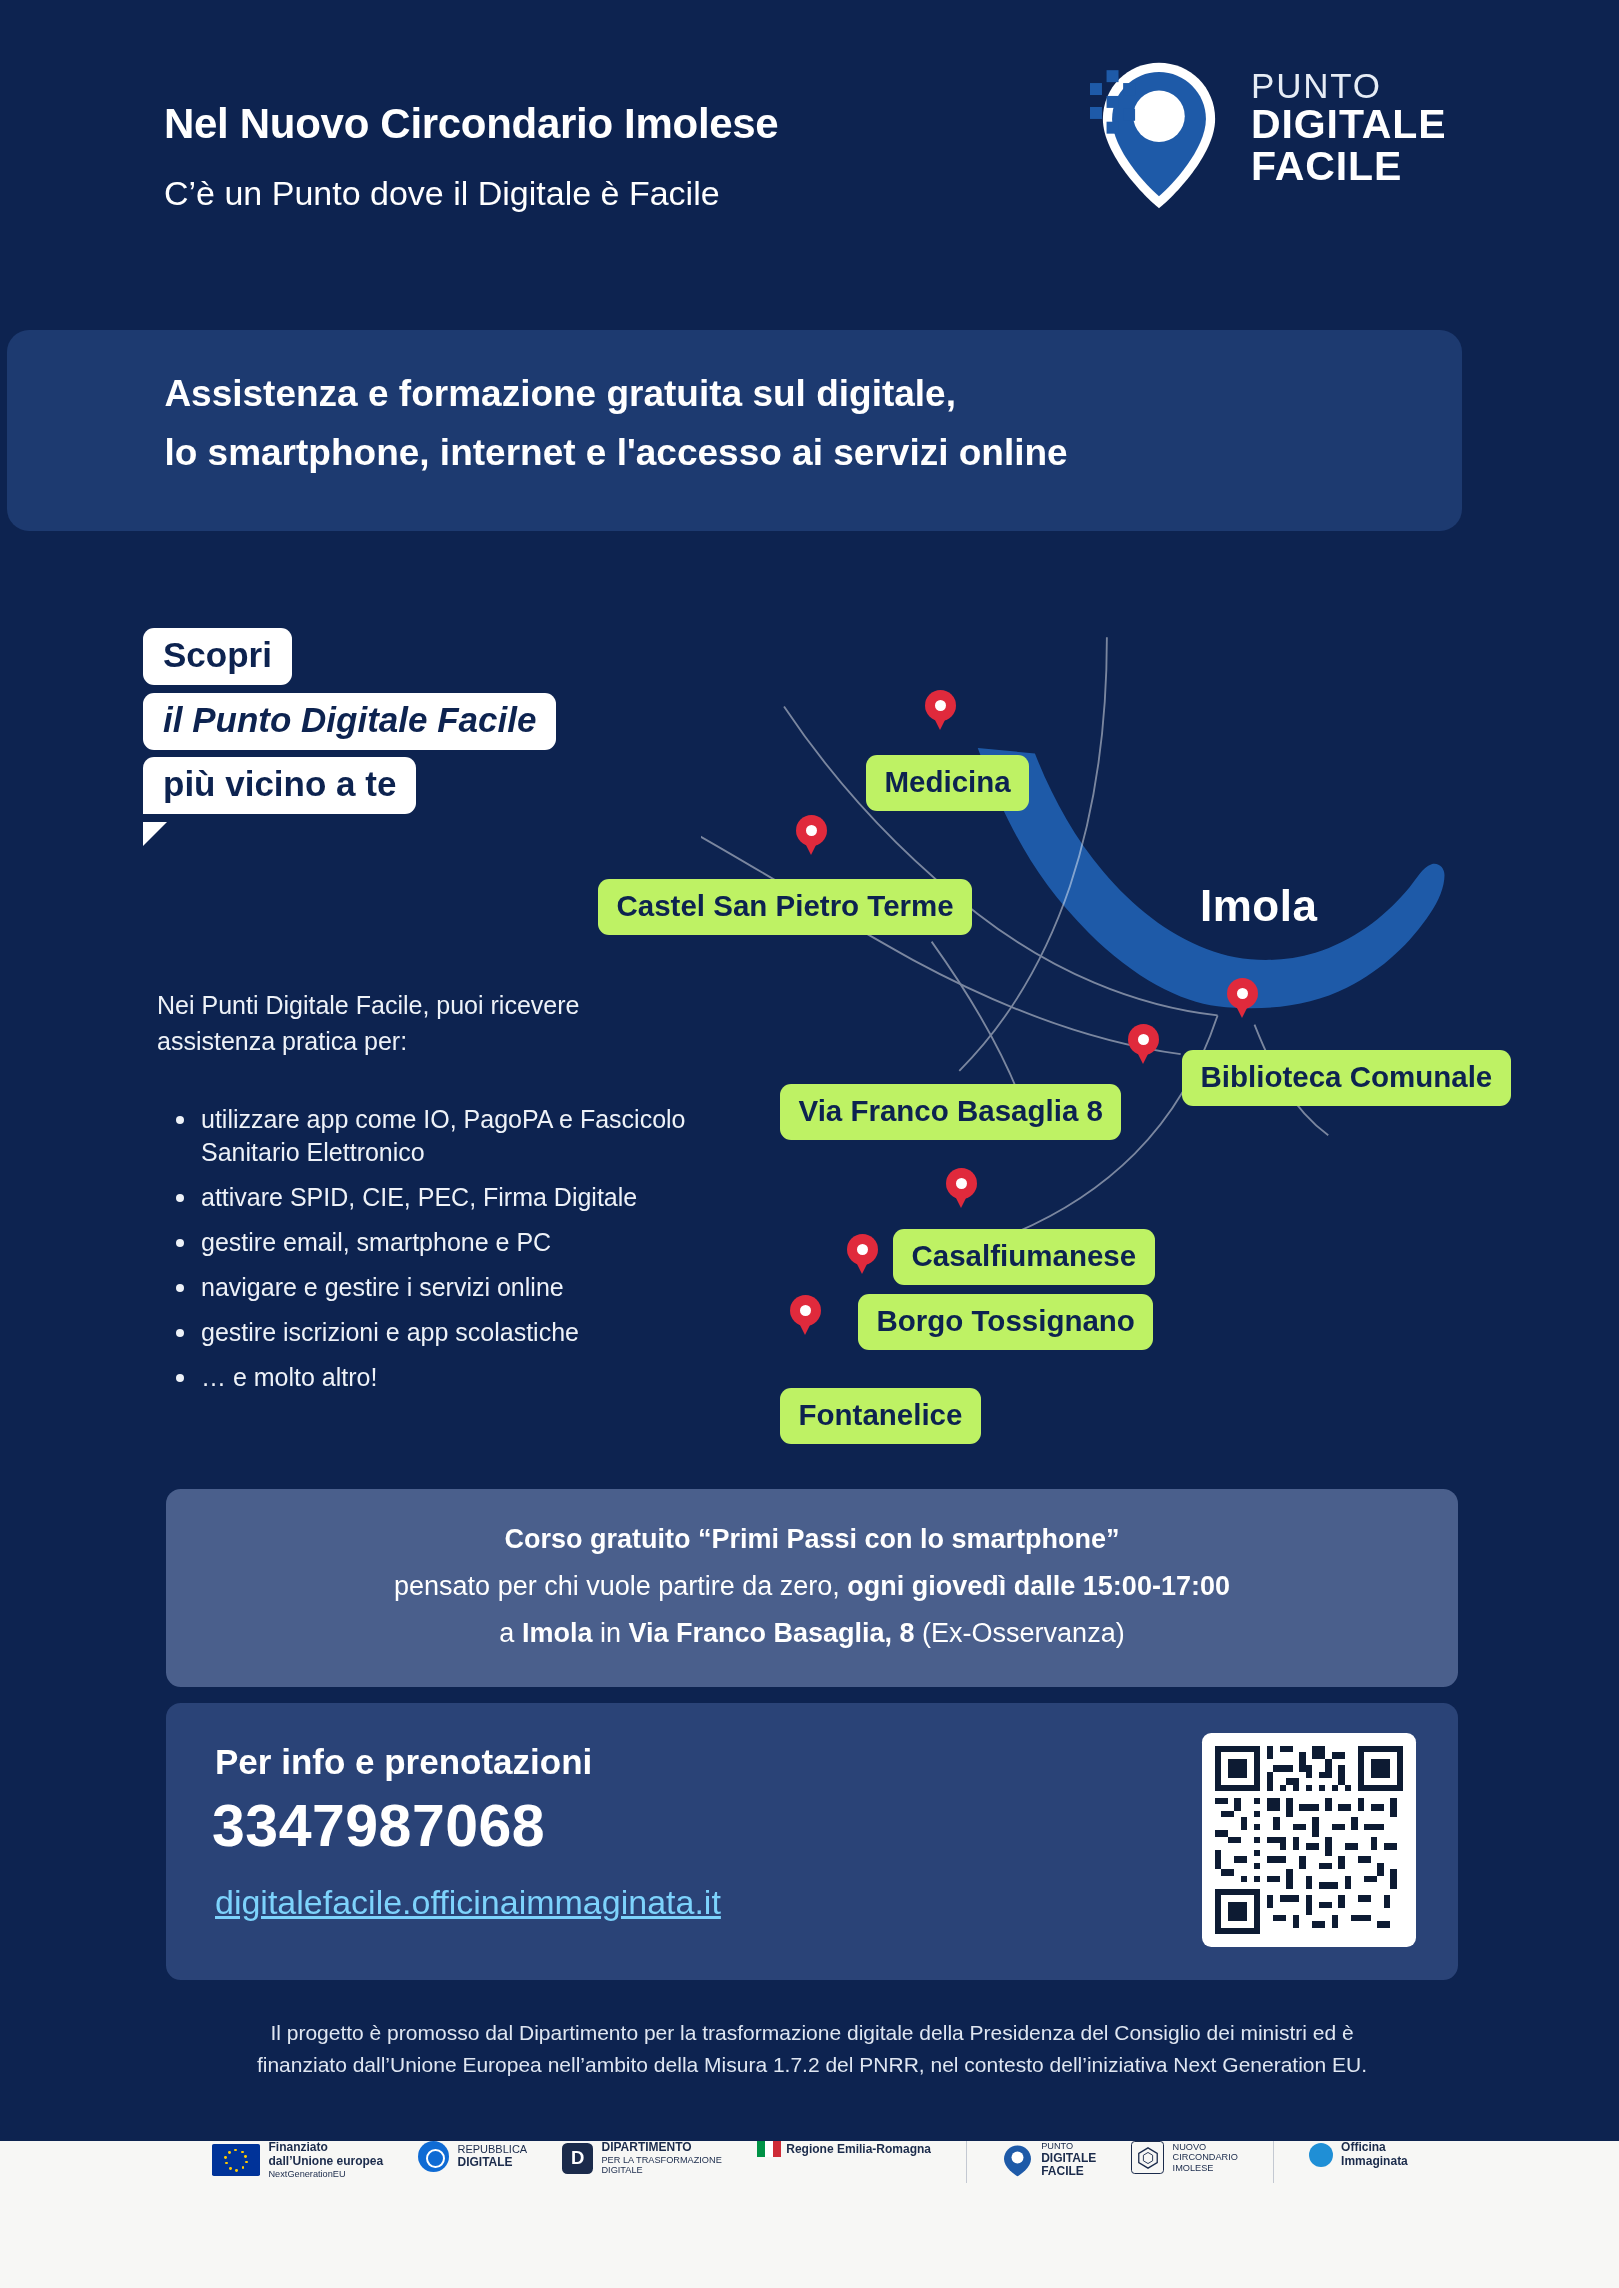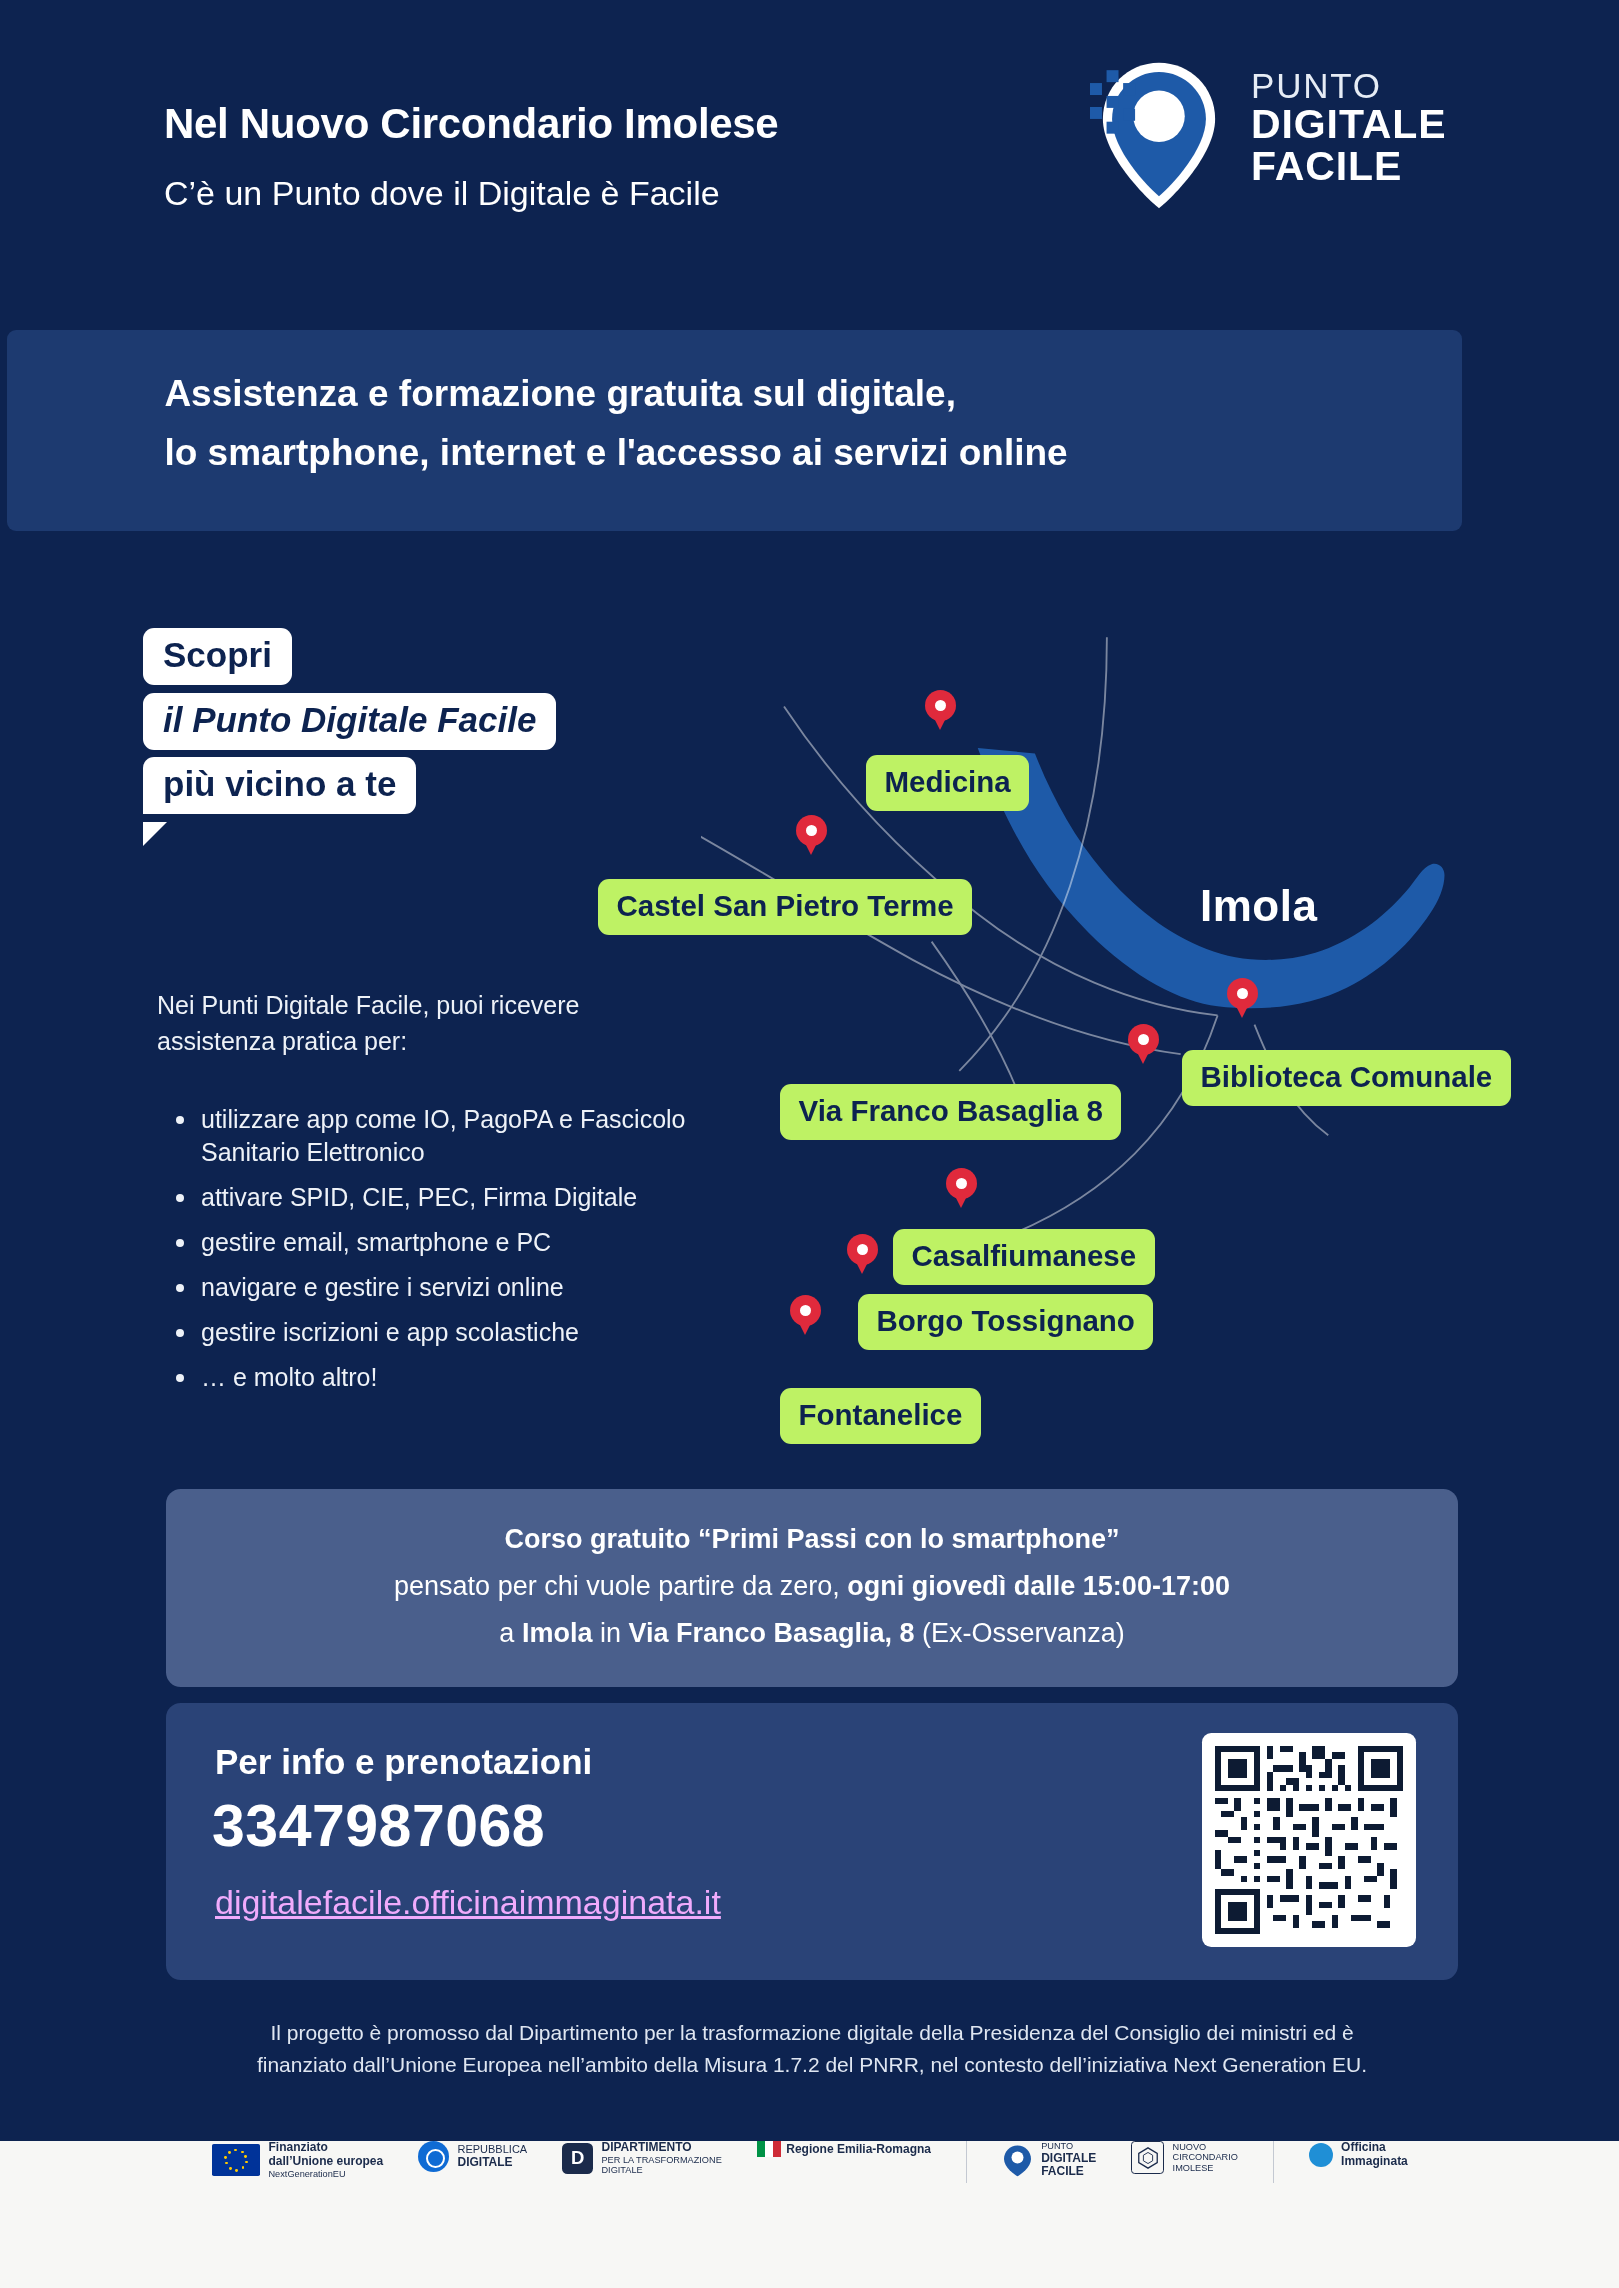--- a/index.html
+++ b/index.html
@@ -70,21 +70,21 @@
   .logo-text .l3 { font-size: 41px; font-weight: bold; letter-spacing: 0.9px; color:#ffffff;}
 
   
   .banner {
     position: absolute;
     left: 7.4px;
     top: 330px;
     width: 1455px;
     height: 201px;
     background: #1d3a70;
-    border-radius: 9px;
+    border-radius: 22px;
   }
   .banner-line {
     position: absolute;
     left: 157px;
     font-size: 37px;
     font-weight: bold;
     color: #ffffff;
     white-space: nowrap;
   }
   .banner-line.l1 { top: 43px; }
@@ -251,21 +251,21 @@
     font-size: 35px; font-weight: bold; color:#ffffff;
   }
   .info-phone {
     position: absolute;
     left: 46px; top: 89px;
     font-size: 59px; font-weight: bold; color:#ffffff; letter-spacing: 0.5px;
   }
   .info-url {
     position: absolute;
     left: 49px; top: 180px;
-    font-size: 34px; font-weight: 400; color:#f0abfc;
+    font-size: 34px; font-weight: 400; color:#7dd3fc;
     text-decoration: underline;
   }
   .qr {
     position: absolute;
     right: 42px;
     top: 30px;
     width: 214px;
     height: 214px;
     background: #ffffff;
     border-radius: 9.2px;

